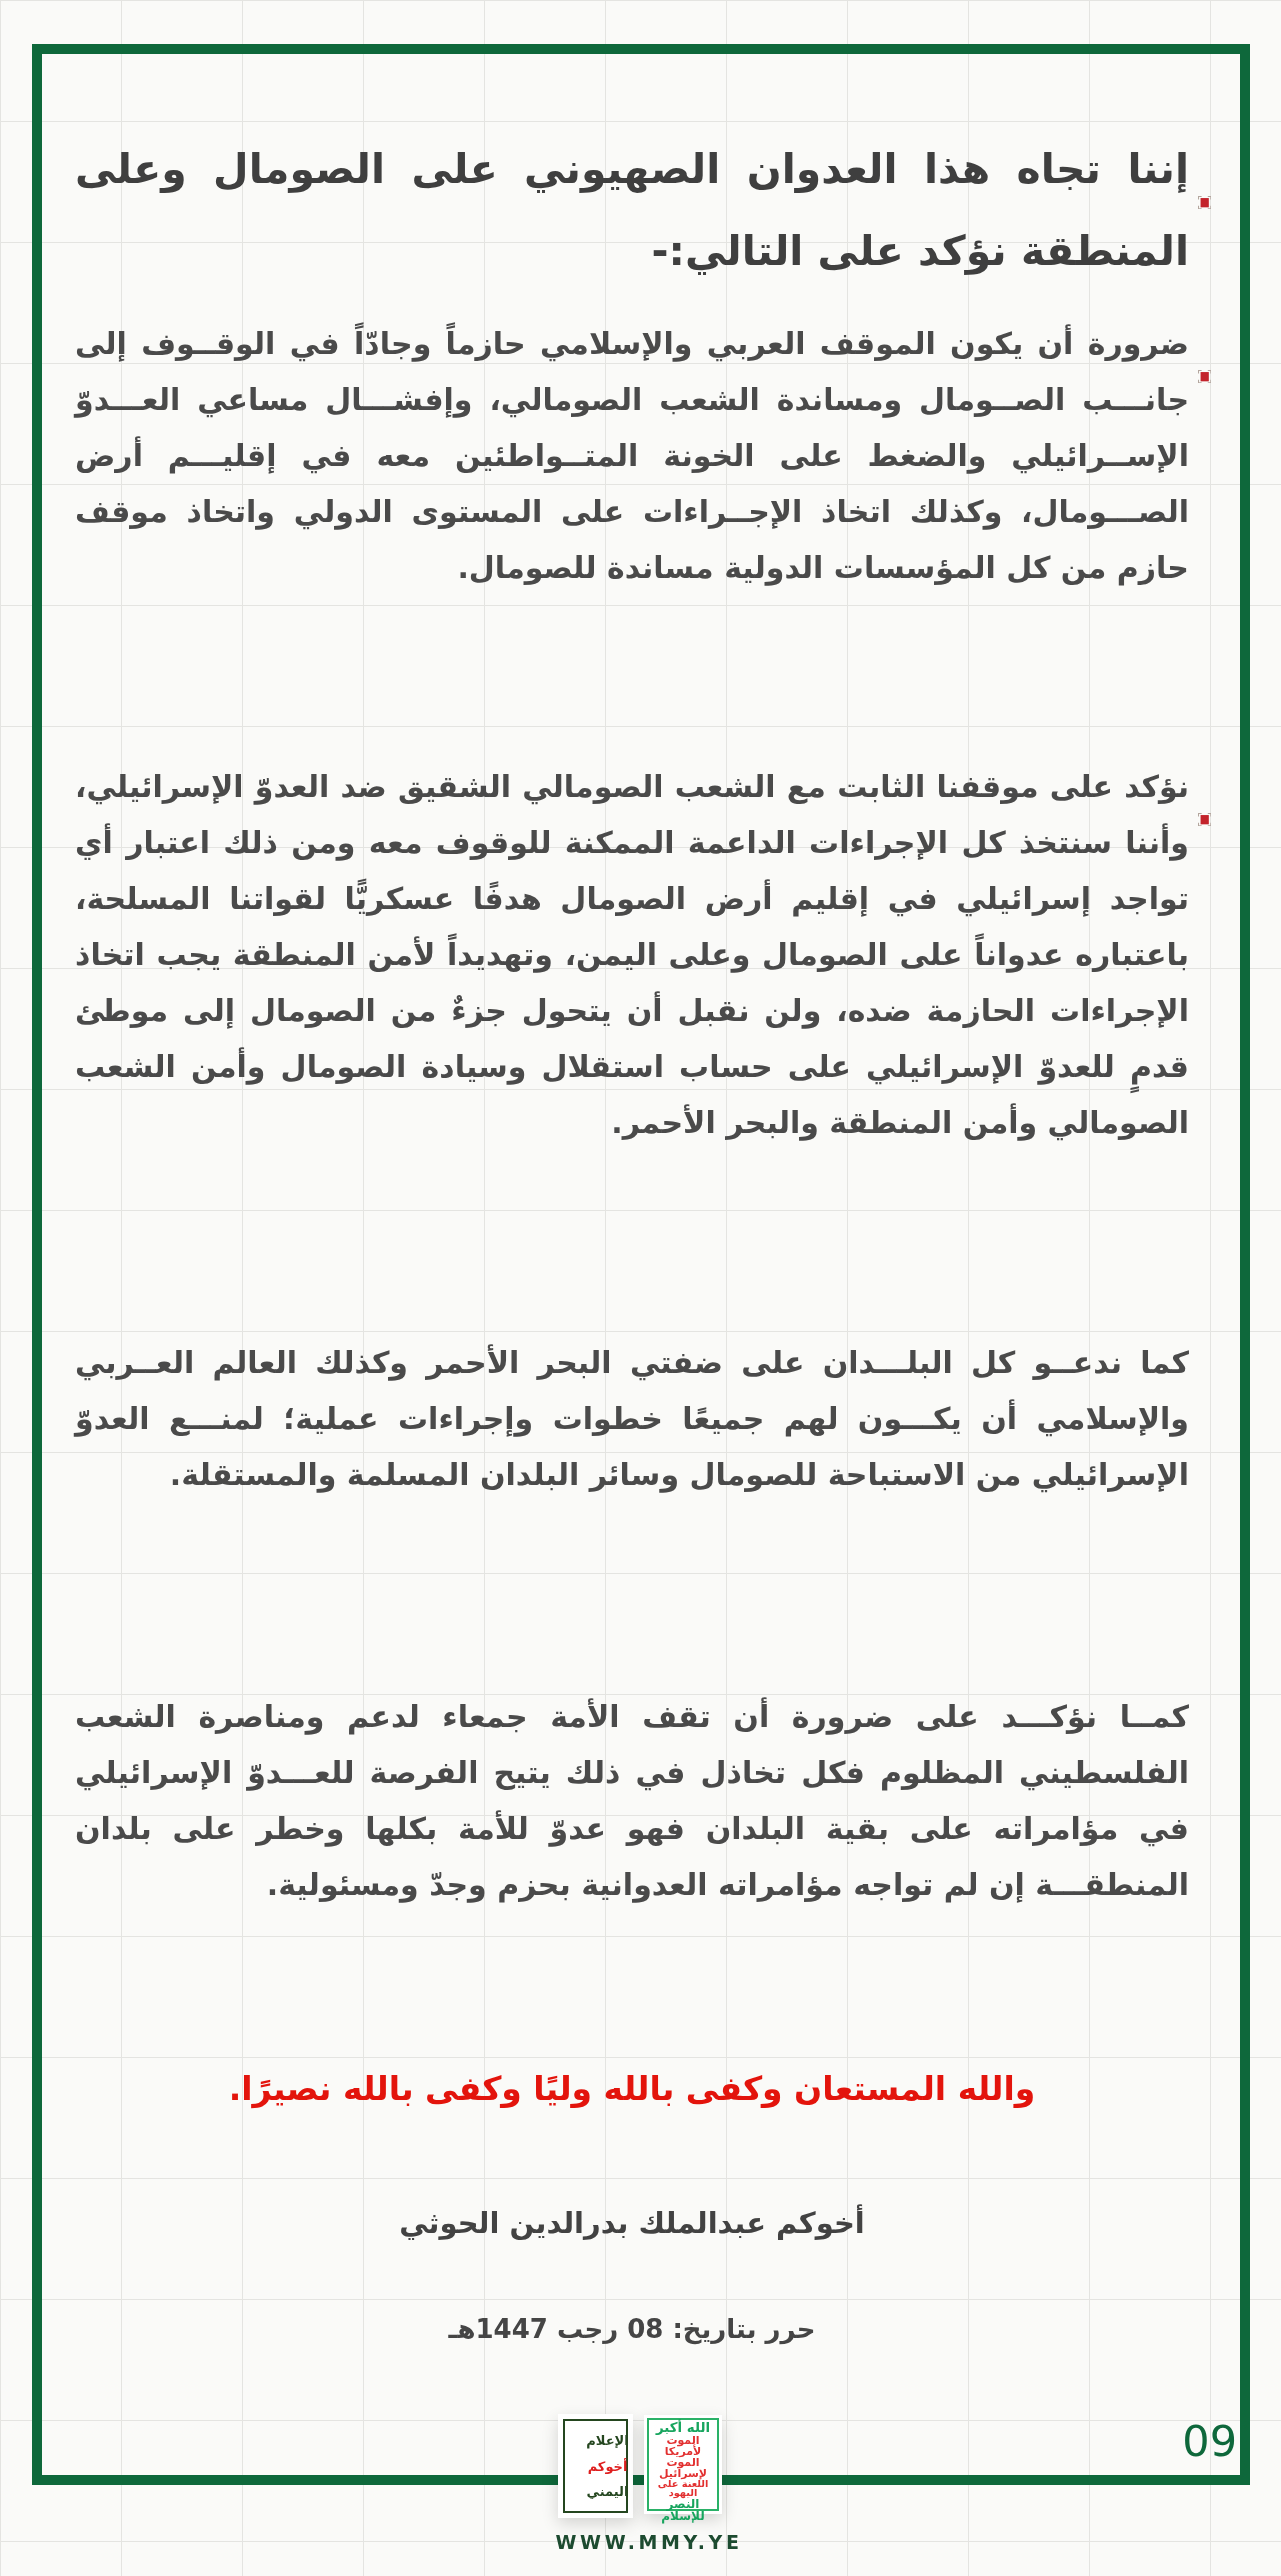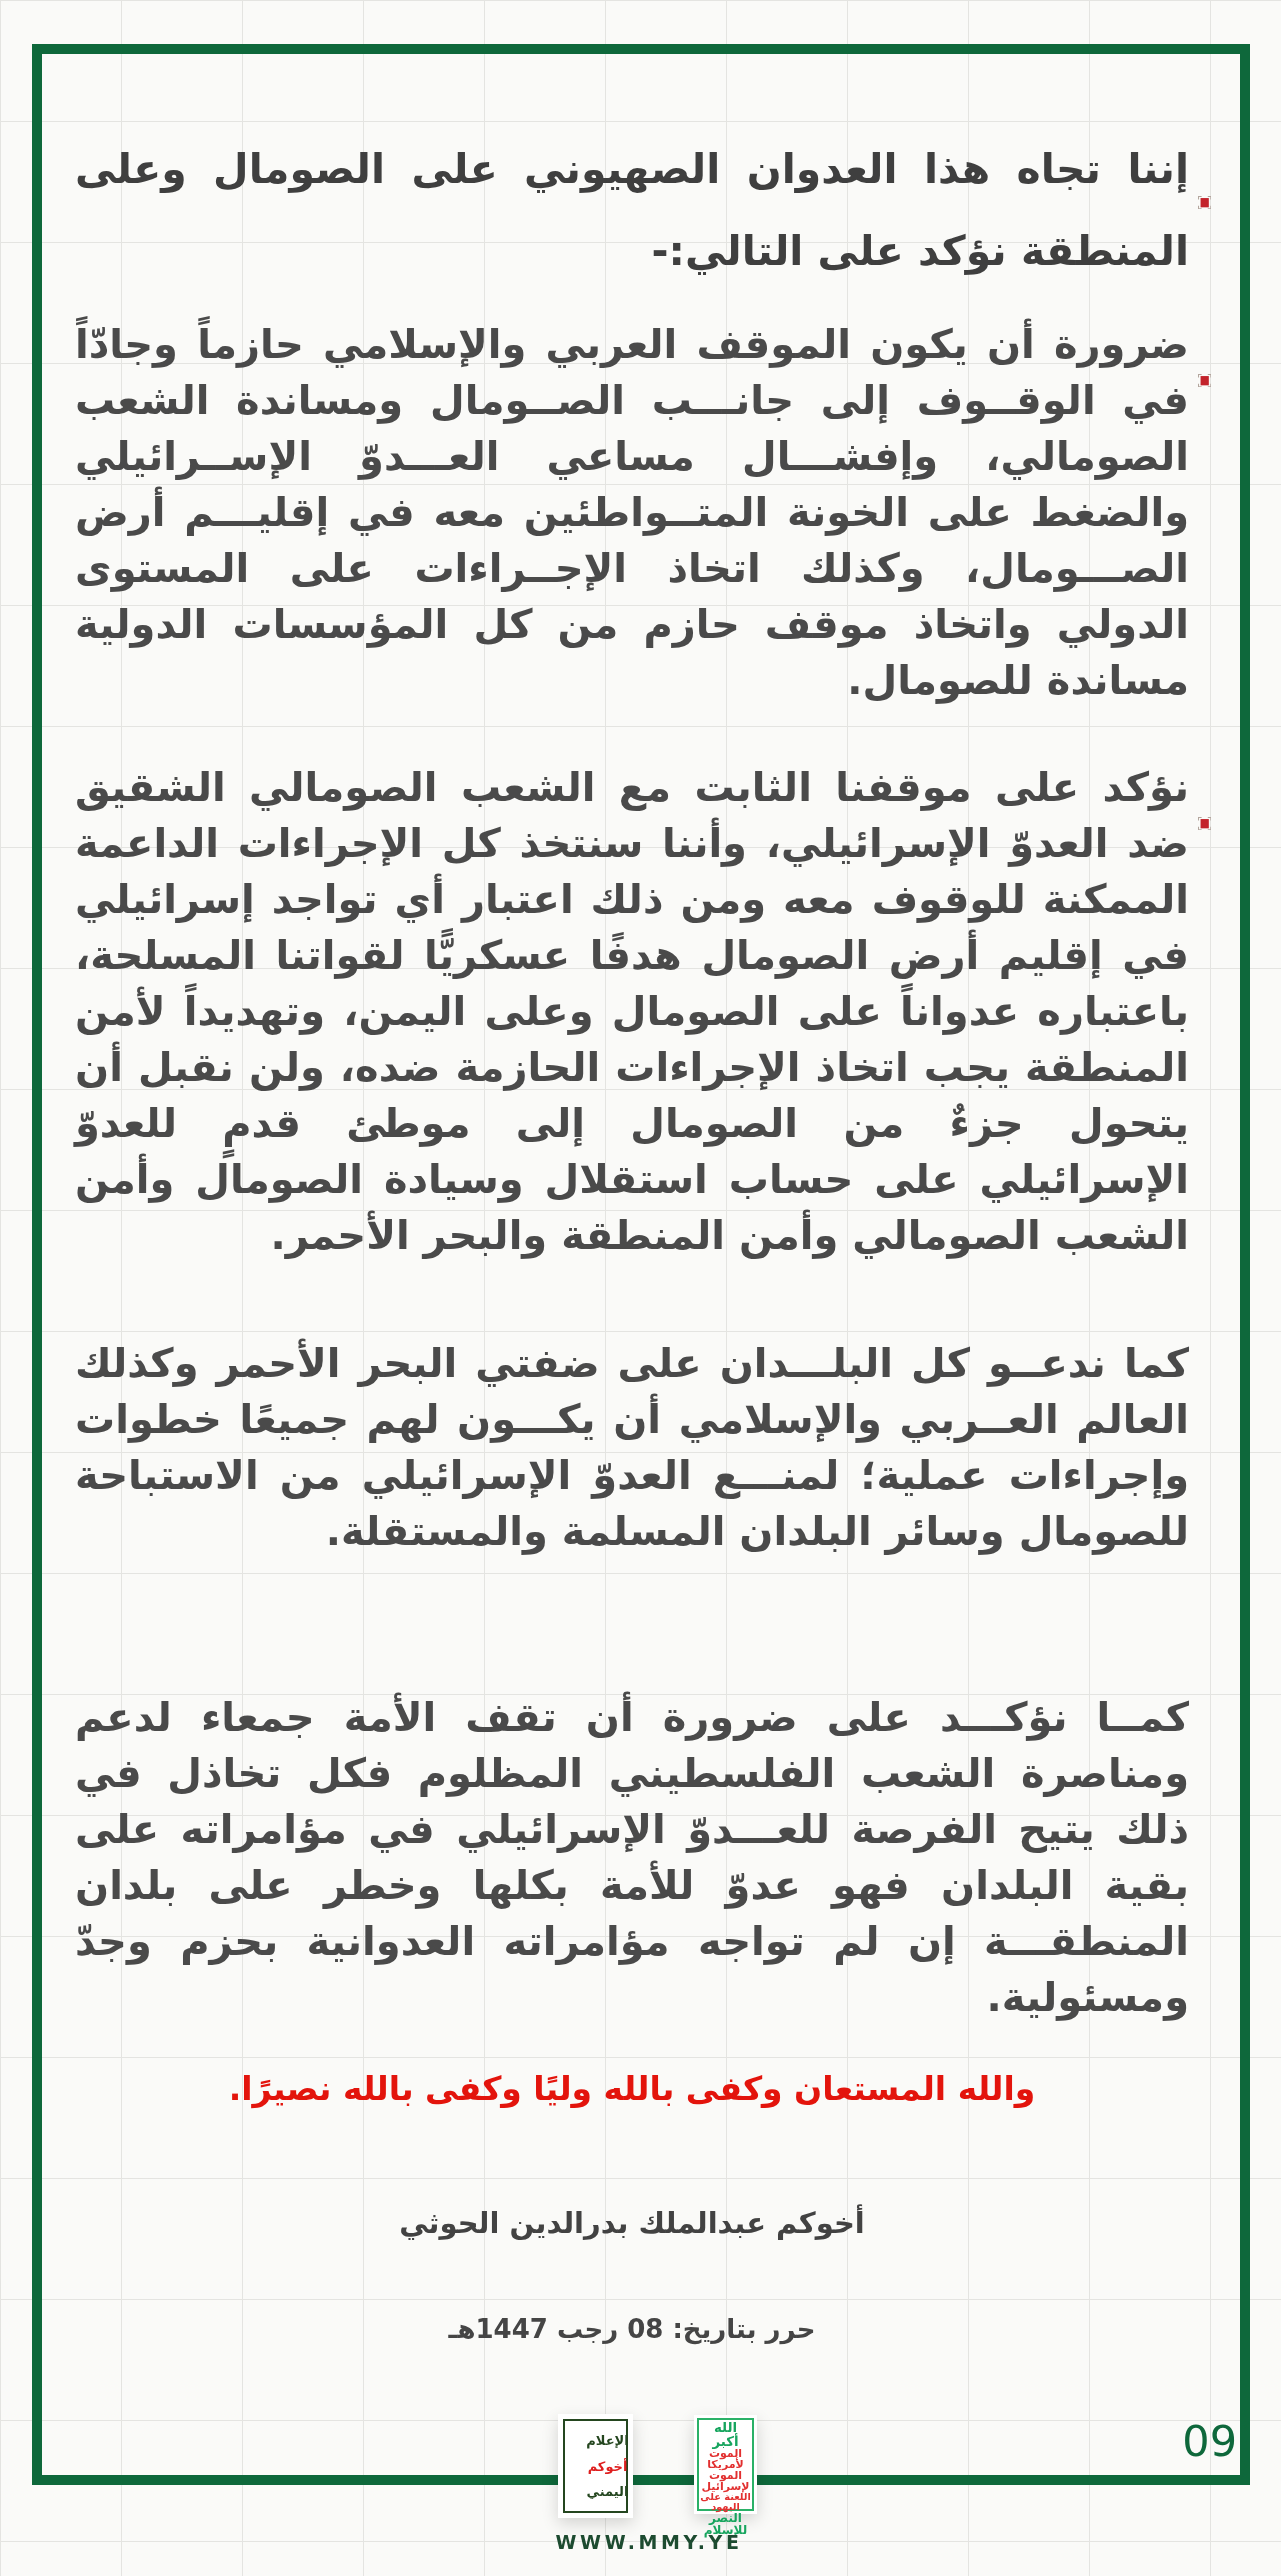--- a/index.html
+++ b/index.html
@@ -31,21 +31,21 @@
     width: 1114px; height: 2576px;
     direction: rtl;
   }
   .tblock { position: absolute; width: 100%; margin: 0; }
   .heading {
     top: 128px;
     font-size: 41px; line-height: 82px; font-weight: bold;
     color: #3f3f3f; text-align: justify;
   }
   .para {
-    font-size: 40px; line-height: 56px; font-weight: bold;
+    font-size: 30px; line-height: 56px; font-weight: bold;
     color: #4a4a4a; text-align: justify;
   }
   .p1 { top: 316px; }
   .p2 { top: 759px; }
   .p3 { top: 1335px; }
   .p4 { top: 1689px; }
   .bullet {
     position: absolute; right: -22px; width: 13.4px; height: 13.4px;
   }
   .bullet-heading { top: 26px; }
@@ -70,21 +70,21 @@
     box-shadow: 0 6.2px 15.5px rgba(0,0,0,0.16);
     box-sizing: border-box; direction: rtl; text-align: center;
   }
   .mil-card { left: 558px; top: 2414px; width: 75px; height: 104px; padding: 4.7px; }
   .mil-inner {
     border: 2.1px solid #24461f; height: 100%; box-sizing: border-box;
     display: flex; flex-direction: column; justify-content: space-evenly; align-items: center;
   }
   .mil-line { font-weight: bold; font-size: 13px; line-height: 1; color: #24461f; margin-left: 24px; }
   .mil-line.red { color: #df1f1f; }
-  .sarkha-card { left: 694px; top: 2415px; width: 63px; height: 99px; padding: 3.1px; }
+  .sarkha-card { left: 644px; top: 2415px; width: 78px; height: 99px; padding: 3.1px; }
   .sarkha-inner {
     border: 2.6px solid #2ab167; height: 100%; box-sizing: border-box;
     display: flex; flex-direction: column; justify-content: space-evenly; align-items: center;
     padding: 1px;
   }
   .sk-line { font-weight: bold; line-height: 1; }
   .sk-green { color: #17a55e; }
   .sk-red { color: #e23030; }
   .sk-1 { font-size: 13.4px; }
   .sk-2, .sk-3 { font-size: 11px; }

